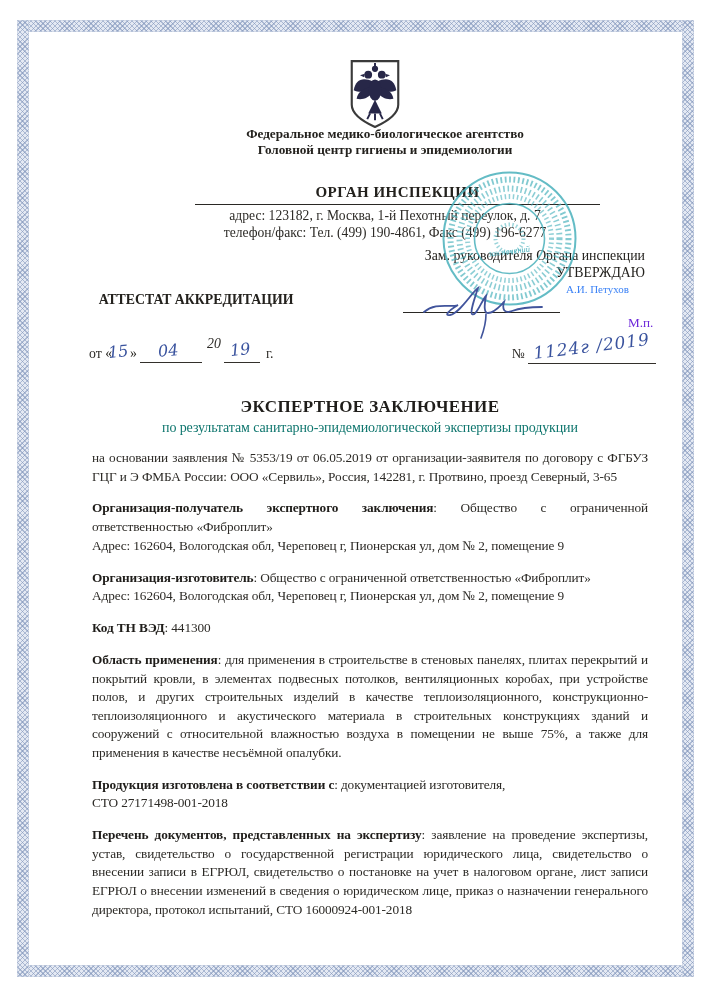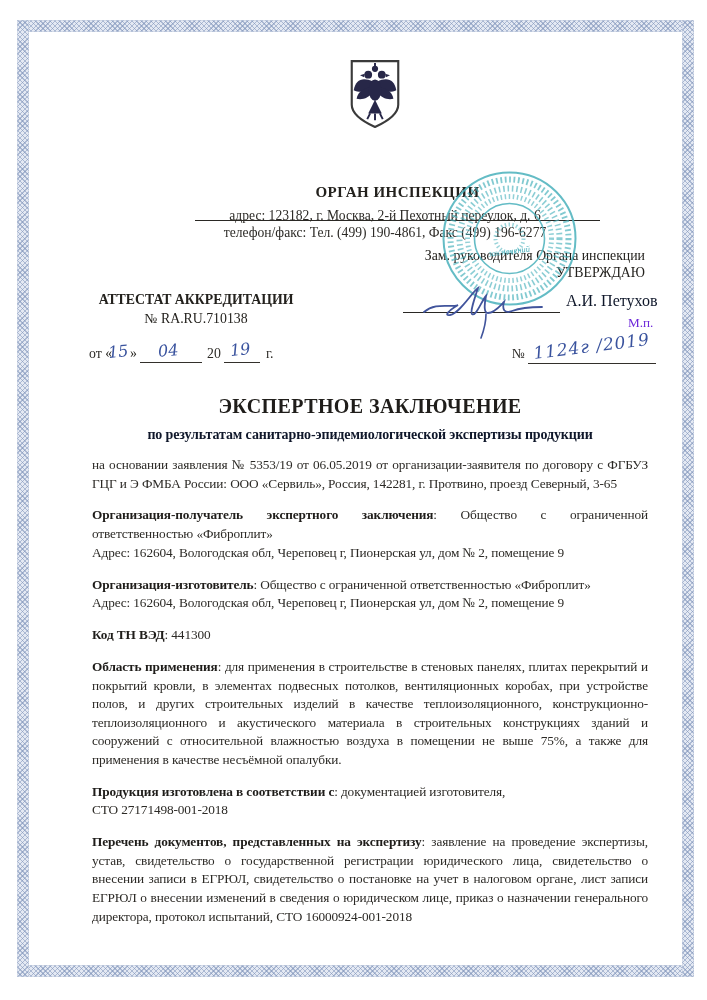--- a/index.html
+++ b/index.html
@@ -19,36 +19,36 @@
   }
   .b-top{left:17px;top:20px;width:677px;height:12px;}
   .b-bottom{left:17px;top:965px;width:677px;height:12px;}
   .b-left{left:17px;top:20px;width:12px;height:957px;}
   .b-right{left:682px;top:20px;width:12px;height:957px;}
 
   .abs{position:absolute;}
   .bold{font-weight:bold;}
 
   .hdr-block{left:125px;top:126px;width:520px;text-align:center;font-weight:bold;font-size:13.2px;line-height:15.8px;color:#23211d;}
-  .org-name{left:195px;top:184px;width:405px;text-align:center;font-weight:bold;font-size:15px;letter-spacing:.5px;border-bottom:1.6px solid #2a2824;padding-bottom:19px;color:#23211d;}
+  .org-name{left:195px;top:184px;width:405px;text-align:center;font-weight:bold;font-size:15px;letter-spacing:.5px;border-bottom:1.6px solid #2a2824;padding-bottom:3px;color:#23211d;}
   .addr{left:125px;top:207px;width:520px;text-align:center;font-size:13.6px;line-height:17px;color:#2c2a26;}
 
   .accr{left:86px;top:270px;width:220px;text-align:center;font-size:13.8px;line-height:19px;color:#23211d;margin-top:20px;}
   .approve{left:395px;top:247px;width:250px;text-align:right;font-size:13.8px;line-height:17px;color:#23211d;}
   .sig-line{left:403px;top:295px;width:157px;height:17px;border-bottom:1.4px solid #2a2824;}
-  .approver-name{left:566px;top:292px;font-size:16px;color:#0f172a;}
+  .approver-name{left:566px;top:283px;font-size:11px;color:#3b82f6;}
   .seal-label{left:628px;top:315px;font-size:13.2px;color:#6d28d9;}
 
   .hand{font-family:"DejaVu Serif", serif;font-style:italic;color:#3a539e;}
   .dl-underline{border-bottom:1.2px solid #33302b;position:absolute;}
   .dl-text{font-size:13.8px;color:#2c2a26;position:absolute;}
 
   .body-flow{left:92px;top:396px;width:556px;font-size:13.3px;line-height:18.6px;letter-spacing:-0.12px;text-align:justify;color:#2c2a26;}
-  .doc-title{font-size:20px;font-weight:bold;text-align:center;letter-spacing:.4px;line-height:21px;color:#1f1d1a;}
-  .doc-subtitle{font-size:14px;font-weight:bold;text-align:center;line-height:19px;margin-top:8px;color:#0f172a;}
+  .doc-title{font-size:17px;font-weight:bold;text-align:center;letter-spacing:.4px;line-height:21px;color:#1f1d1a;}
+  .doc-subtitle{font-size:14px;font-weight:normal;text-align:center;line-height:19px;margin-top:1px;color:#0f766e;}
   .para{margin-top:9px;}
   .para b{color:#1f1d1a;margin-top:12px;}
 
   .stamp{left:441px;top:170px;width:137px;height:137px;pointer-events:none;}
   .sig-svg{left:420px;top:278px;width:150px;height:62px;pointer-events:none;}
   .emblem{left:344px;top:58px;width:62px;height:72px;}
 </style>
 </head>
 <body>
 
@@ -72,32 +72,33 @@
       <path d="M34 24 C45 19 52 22 54 33 C48 36 40 35 35 30 Z"></path>
       <path d="M29.5 30 C22 30 14 34 13 42 C19 43.5 26 41 30 35 Z"></path>
       <path d="M34.5 30 C42 30 50 34 51 42 C45 43.5 38 41 34 35 Z"></path>
       <ellipse cx="32" cy="33" rx="6.5" ry="11"></ellipse>
       <path d="M32 43 L25 57 H39 Z"></path>
       <path d="M27 57 L24 63 M32 57 L32 64 M37 57 L40 63" stroke="#272748" stroke-width="2" fill="none"></path>
     </g>
   </svg>
 
   <div class="abs hdr-block">
+    <div>Федеральное медико-биологическое агентство</div>
+    <div>Головной центр гигиены и эпидемиологии</div>
   </div>
 
   <div class="abs org-name">ОРГАН ИНСПЕКЦИИ</div>
 
   <div class="abs addr">
-    <div>адрес: 123182, г. Москва, 2-й Пехотный переулок, д. 6</div>
+    <div>адрес: 123182, г. Москва, 1-й Пехотный переулок, д. 7</div>
     <div>телефон/факс: Тел. (499) 190-4861, Факс (499) 196-6277</div>
   </div>
 
   <div class="abs accr">
     <div class="bold">АТТЕСТАТ АККРЕДИТАЦИИ</div>
-    <div>№ RA.RU.710138</div>
   </div>
 
   <div class="abs approve">
     <div>Зам. руководителя Органа инспекции</div>
     <div>УТВЕРЖДАЮ</div>
   </div>
   <div class="abs sig-line"></div>
   <div class="abs approver-name">А.И. Петухов</div>
   <div class="abs seal-label">М.п.</div>
 
@@ -117,21 +118,21 @@
     <path d="M4 34 C16 24 30 30 38 27 C28 33 24 38 30 37 C40 35 52 14 58 10 C54 22 50 34 52 36 C56 39 62 22 66 18 C64 28 64 35 68 35 C74 35 80 28 84 24 C82 31 84 36 92 33 C100 30 112 29 122 29" fill="none" stroke="#41549c" stroke-width="1.8" stroke-linecap="round"></path>
     <path d="M66 36 C66 44 64 52 61 60" fill="none" stroke="#41549c" stroke-width="1.6" stroke-linecap="round"></path>
   </svg>
 
   <div>
     <span class="dl-text" style="left:89px;top:346px;">от «</span>
     <span class="hand abs" style="left:108px;top:342px;font-size:16px;transform:rotate(-6deg);">15</span>
     <span class="dl-text" style="left:130px;top:346px;">»</span>
     <span class="dl-underline" style="left:140px;top:346px;width:62px;height:16px;"></span>
     <span class="hand abs" style="left:158px;top:341px;font-size:16px;transform:rotate(-5deg);">04</span>
-    <span class="dl-text" style="left:207px;top:346px;">20</span>
+    <span class="dl-text" style="left:207px;top:336px;font-style:italic;">20</span>
     <span class="dl-underline" style="left:224px;top:346px;width:36px;height:16px;"></span>
     <span class="hand abs" style="left:230px;top:340px;font-size:16px;transform:rotate(-6deg);">19</span>
     <span class="dl-text" style="left:266px;top:346px;">г.</span>
 
     <span class="dl-text" style="left:512px;top:346px;">№</span>
     <span class="dl-underline" style="left:528px;top:347px;width:128px;height:16px;"></span>
     <span class="hand abs" style="left:533px;top:336px;font-size:17px;transform:rotate(-7deg);letter-spacing:1px;">1124г /2019</span>
   </div>
 
   <div class="abs body-flow">

